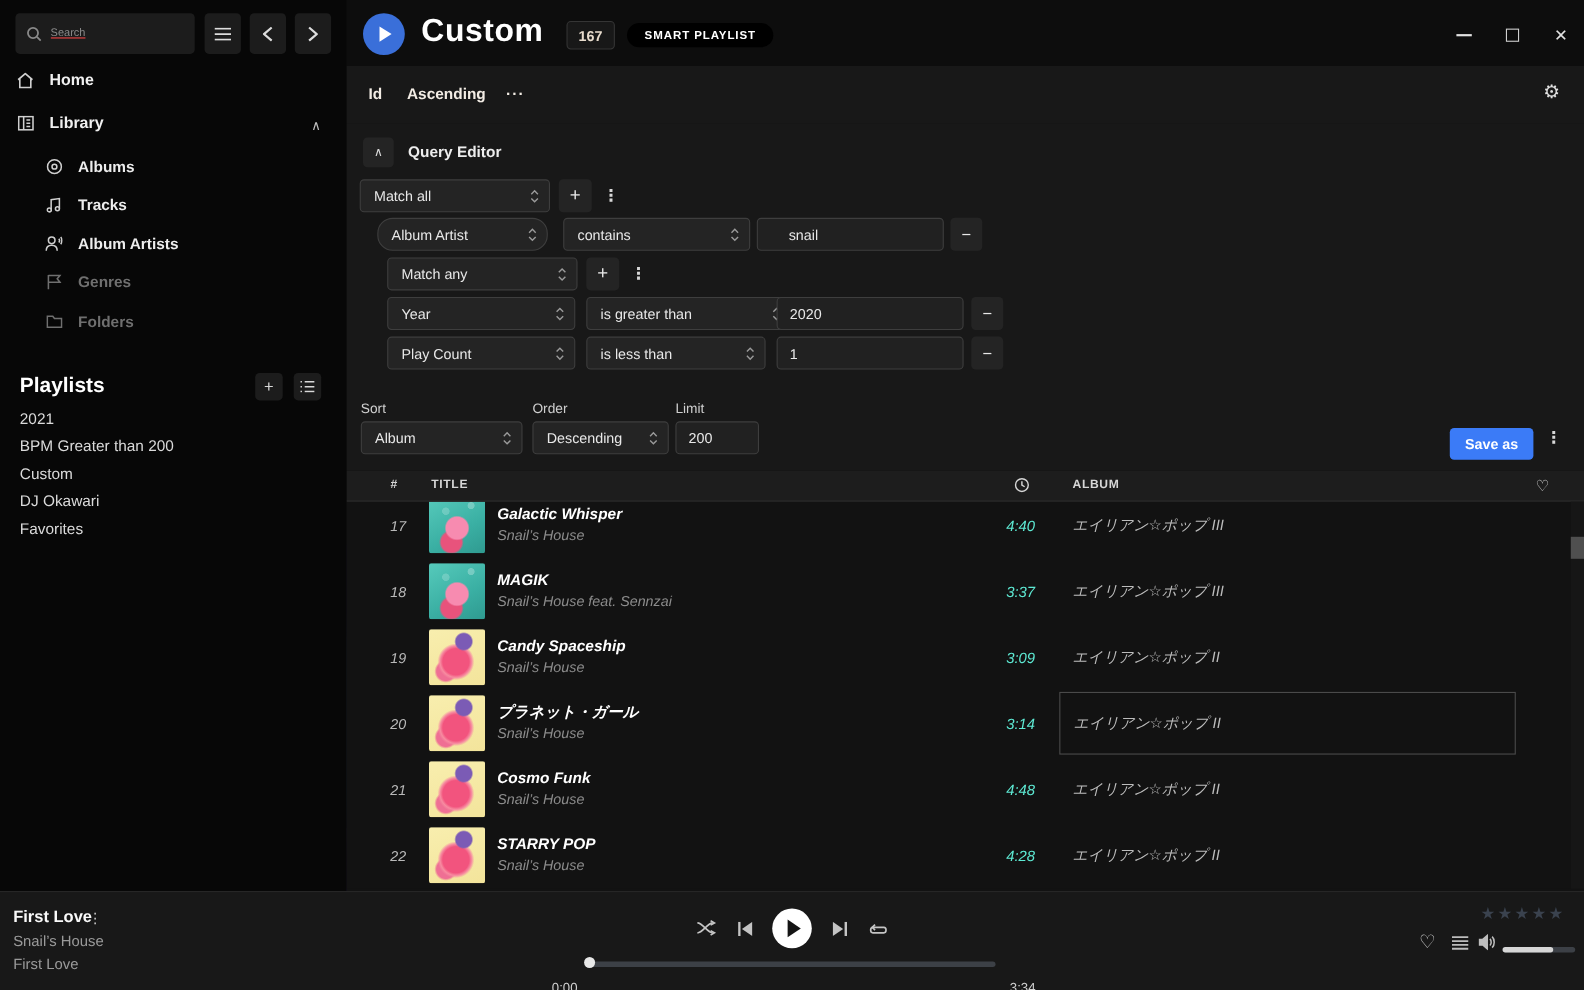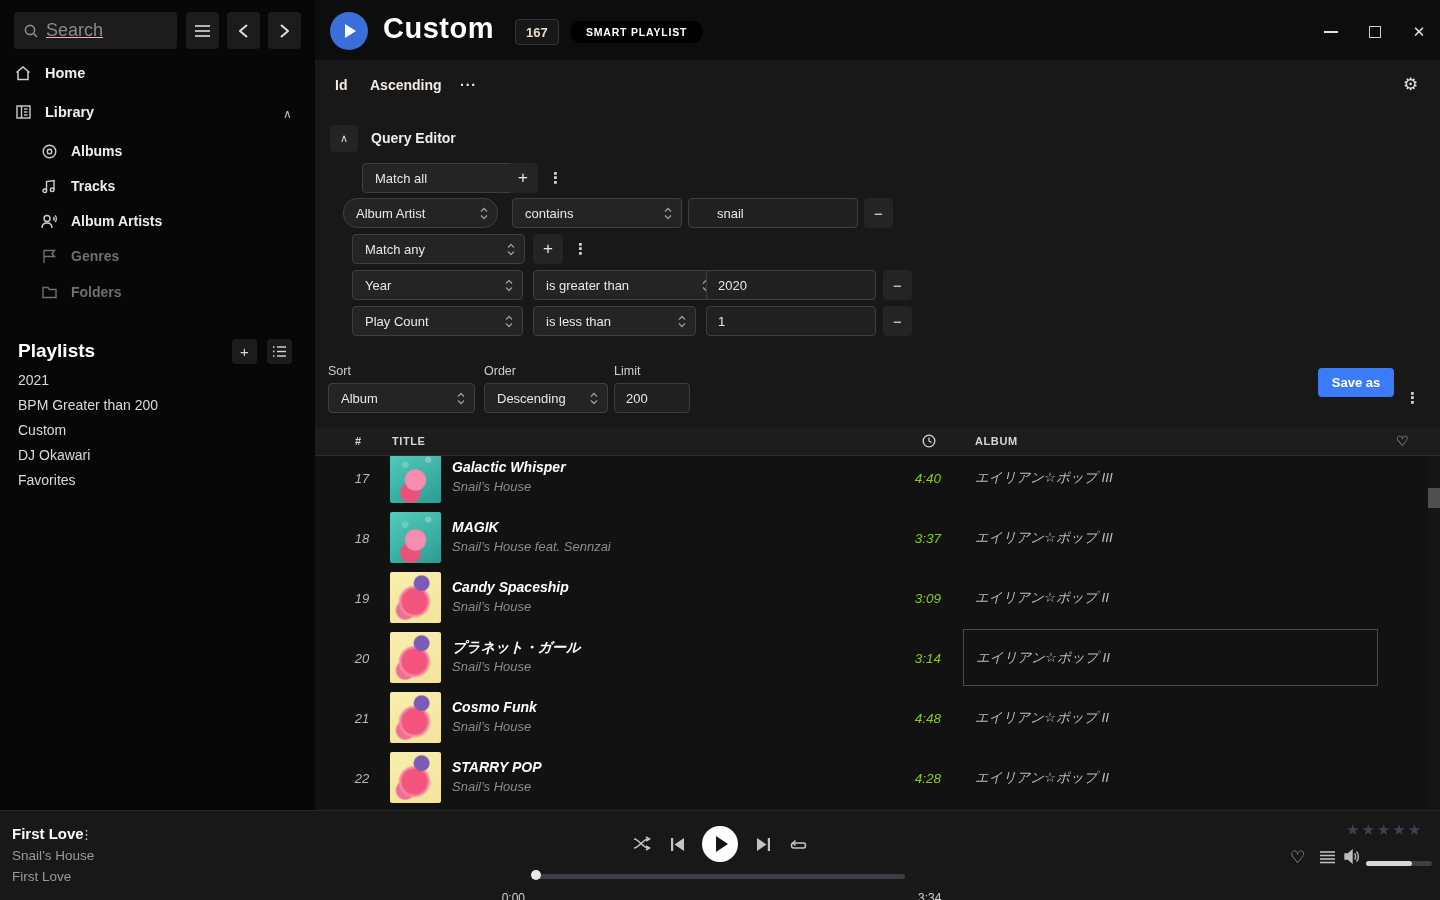--- a/index.html
+++ b/index.html
@@ -4,21 +4,21 @@
 <style>
   * { margin:0; padding:0; box-sizing:border-box; }
   html,body { background:#000; }
   body { font-family:"Liberation Sans","DejaVu Sans",sans-serif; color:#e6e6e6; }
   #app { position:relative; width:1440px; height:900px; overflow:hidden; background:#121212; }
 
   
   .sidebar { position:absolute; left:0; top:0; width:315px; height:810px; background:#070707; z-index:3; }
   .search-box { position:absolute; left:14px; top:12px; width:163px; height:37px; background:#1c1c1c; border-radius:4px; display:flex; align-items:center; padding:0 10px; gap:8px; }
   .search-box svg { flex:none; }
-  .search-box input { background:transparent; border:none; outline:none; color:#f9a8d4; font-size:18px; width:100%; font-family:inherit;text-decoration:underline; }
+  .search-box input { background:transparent; border:none; outline:none; color:#ef4444; font-size:10px; width:100%; font-family:inherit;text-decoration:underline; }
   .search-box input::placeholder { color:#8a8a8a; }
   .sq-btn { position:absolute; top:12px; width:33px; height:37px; background:#1c1c1c; border-radius:4px; display:flex; align-items:center; justify-content:center; color:#dcdcdc; cursor:pointer; }
   .nav-row { position:absolute; left:14px; display:flex; align-items:center; gap:13px; color:#f0f0f0; font-weight:700; font-size:14.5px; cursor:pointer; }
   .nav-row .nicon { width:18px; display:flex; justify-content:center; color:#cfcfcf; }
   .nav-sub { position:absolute; left:40px; display:flex; align-items:center; gap:13px; font-weight:700; font-size:14px; color:#ededed; cursor:pointer; }
   .nav-sub .nicon { width:18px; display:flex; justify-content:center; color:#cfcfcf; }
   .nav-sub.dim, .nav-sub.dim .nicon { color:#6f6f6f; }
   .lib-chevron { position:absolute; left:283px; top:107px; color:#bfbfbf; font-size:12px; cursor:pointer; }
   .pl-title { position:absolute; left:18px; top:340px; font-size:19px; font-weight:700; color:#fff; }
   .pl-btn { position:absolute; top:339px; width:25px; height:25px; background:#1c1c1c; border-radius:4px; display:flex; align-items:center; justify-content:center; color:#d8d8d8; font-size:15px; cursor:pointer; }
@@ -55,34 +55,34 @@
   
   .query { position:absolute; left:315px; top:112px; width:1125px; height:316px; background:#181818; }
   .collapse-btn { position:absolute; left:15px; top:13px; width:28px; height:27px; background:#242424; border-radius:4px; display:flex; align-items:center; justify-content:center; color:#dcdcdc; font-size:11px; cursor:pointer; }
   .q-title { position:absolute; left:56px; top:18px; font-size:14px; font-weight:600; color:#ededed; }
   .sel { position:absolute; height:30px; background:#242424; border:1px solid #3e3e3e; border-radius:4px; display:flex; align-items:center; justify-content:space-between; padding:0 9px 0 12px; font-size:13px; color:#e8e8e8; cursor:pointer; }
   .tin { position:absolute; height:30px; background:#212121; border:1px solid #3e3e3e; border-radius:4px; font-size:13px; color:#e8e8e8; padding:0 11px; outline:none; font-family:inherit; }
   .qbtn { position:absolute; height:30px; background:#242424; border-radius:4px; display:flex; align-items:center; justify-content:center; color:#e8e8e8; cursor:pointer; }
   .kebab { position:absolute; color:#d8d8d8; font-size:15px; font-weight:700; letter-spacing:0; cursor:pointer; text-align:center; }
   .stepper { color:#9a9a9a; flex:none; margin-left:8px; }
   .f-label { position:absolute; font-size:12.5px; color:#cfcfcf; }
-  .save-btn { position:absolute; left:1003px; top:256px; width:76px; height:29px; background:#3b7bf7; border:none; border-radius:4px; color:#fff; font-size:13px; font-weight:700; cursor:pointer; font-family:inherit; }
+  .save-btn { position:absolute; left:1003px; top:277px; width:76px; height:29px; background:#3b7bf7; border:none; border-radius:4px; color:#fff; font-size:13px; font-weight:700; cursor:pointer; font-family:inherit; }
 
   
   .thead { position:absolute; left:315px; top:428px; width:1125px; height:28px; background:#1d1d1d; border-bottom:1px solid #2c2c2c; z-index:2; }
   .th { position:absolute; top:7px; font-size:11px; font-weight:700; letter-spacing:.6px; color:#d6d6d6; }
   .rows-viewport { position:absolute; left:315px; top:456px; width:1125px; height:352px; overflow:hidden; background:#121212; }
   .track-row { position:relative; height:60px; cursor:pointer;font-style:italic; }
   .t-num { position:absolute; left:30px; width:34px; top:50%; transform:translateY(-50%); text-align:center; font-size:13px; color:#b9b9b9; }
   .thumb { position:absolute; left:75px; top:4px; width:51px; height:51px; border-radius:2px; }
   .thumb.ap3 { background:radial-gradient(circle at 30% 25%, #fff3 0 6%, transparent 7%), radial-gradient(circle at 75% 15%, #fff4 0 5%, transparent 6%), radial-gradient(circle at 50% 55%, #f78bb0 0 26%, transparent 30%), radial-gradient(circle at 40% 80%, #e8537c 0 18%, transparent 22%), linear-gradient(150deg, #56cabb, #3aafa3 60%, #2f9a90); }
   .thumb.ap2 { background:radial-gradient(circle at 62% 22%, #7b5bb5 0 14%, transparent 17%), radial-gradient(circle at 48% 58%, #f2547e 0 30%, #f78ba0 36%, transparent 42%), radial-gradient(circle at 30% 75%, #ef6f94 0 16%, transparent 20%), linear-gradient(160deg, #f8eeae, #f3e49b); }
   .t-title { position:absolute; left:137px; top:11px; font-size:14px; font-weight:600; color:#fff; }
   .t-artist { position:absolute; left:137px; top:31px; font-size:13px; color:#8c8c8c; }
-  .t-dur { position:absolute; left:536px; width:90px; top:50%; transform:translateY(-50%); text-align:right; font-size:13.5px; color:#84cc16; }
+  .t-dur { position:absolute; left:536px; width:90px; top:50%; transform:translateY(-50%); text-align:right; font-size:13.5px; color:#5eead4; }
   .t-album { position:absolute; left:660px; top:50%; transform:translateY(-50%); font-size:13.5px; color:#bdbdbd; }
   .cell-outline { position:absolute; left:648px; top:1px; width:415px; height:57px; border:1px solid #4a4a4a; }
   .cell-outline .t-album { left:12px; }
   .vscroll-track { position:absolute; left:1428px; top:456px; width:12px; height:352px; background:#161616; z-index:4; }
   .vscroll-thumb { position:absolute; left:1428px; top:488px; width:12px; height:20px; background:#4f4f4f; z-index:5; cursor:pointer; }
 
   
   .player { position:absolute; left:0; top:810px; width:1440px; height:90px; background:#181818; border-top:1px solid #262626; z-index:6; }
   .np-track { position:absolute; left:12px; top:14px; font-size:15px; font-weight:600; color:#fafafa; }
   .np-kebab { position:absolute; left:80px; top:16px; color:#cfcfcf; font-size:13px; cursor:pointer; }
@@ -352,21 +352,21 @@
     <span class="tb-item" style="left:145px; letter-spacing:1px;">···</span>
     <span class="gear">⚙</span>
   </div>
 
   <section class="query">
     <div class="collapse-btn">
         <span>∧</span>
       </div>
     <div class="q-title">Query Editor</div>
 
-    <div class="sel" style="left:12px; top:51px; width:173px;margin-left:35px;">
+    <div class="sel" style="left:12px; top:51px; width:173px;">
       <span>Match all</span>
       <svg class="stepper" width="8" height="13" viewBox="0 0 8 13" fill="none" stroke="#9a9a9a" stroke-width="1.3">
           <polyline points="1,4.5 4,1.5 7,4.5"></polyline>
           <polyline points="1,8.5 4,11.5 7,8.5"></polyline>
         </svg>
     </div>
     <div class="qbtn" style="left:193px; top:51px; width:30px; font-size:17px;">
         <span>+</span>
       </div>
     <span class="kebab" style="left:233px; top:57px;">⋮</span>

